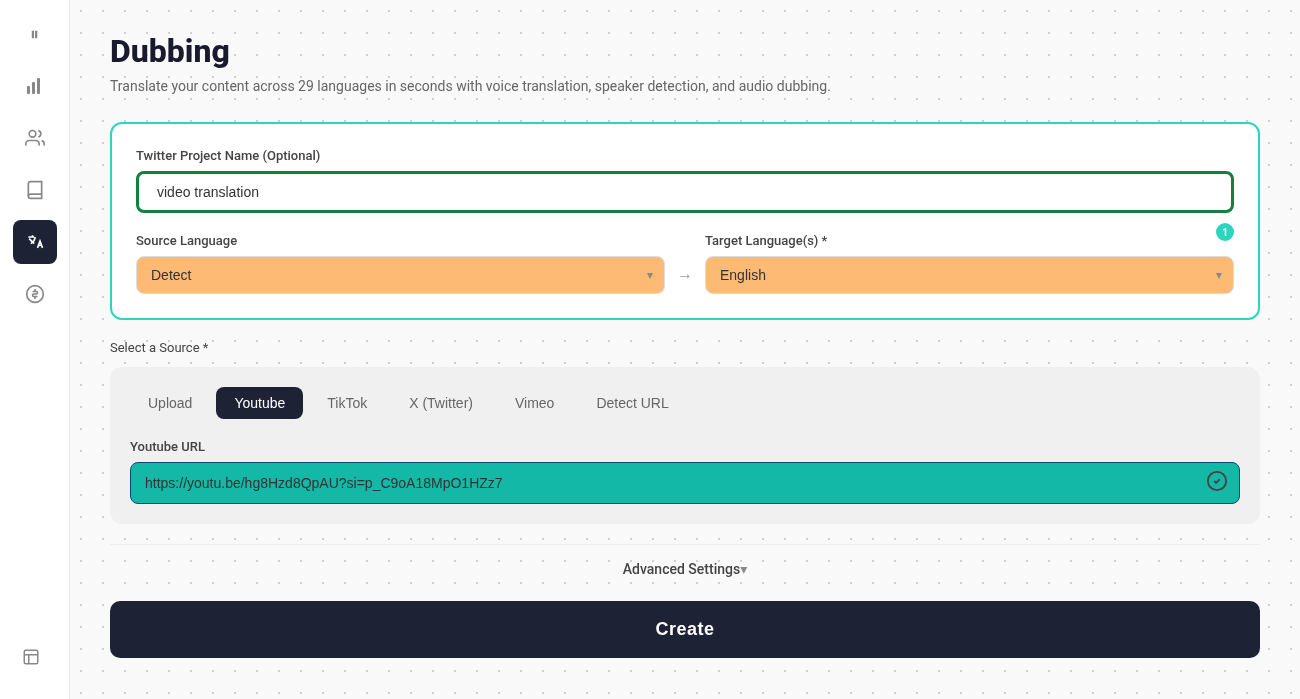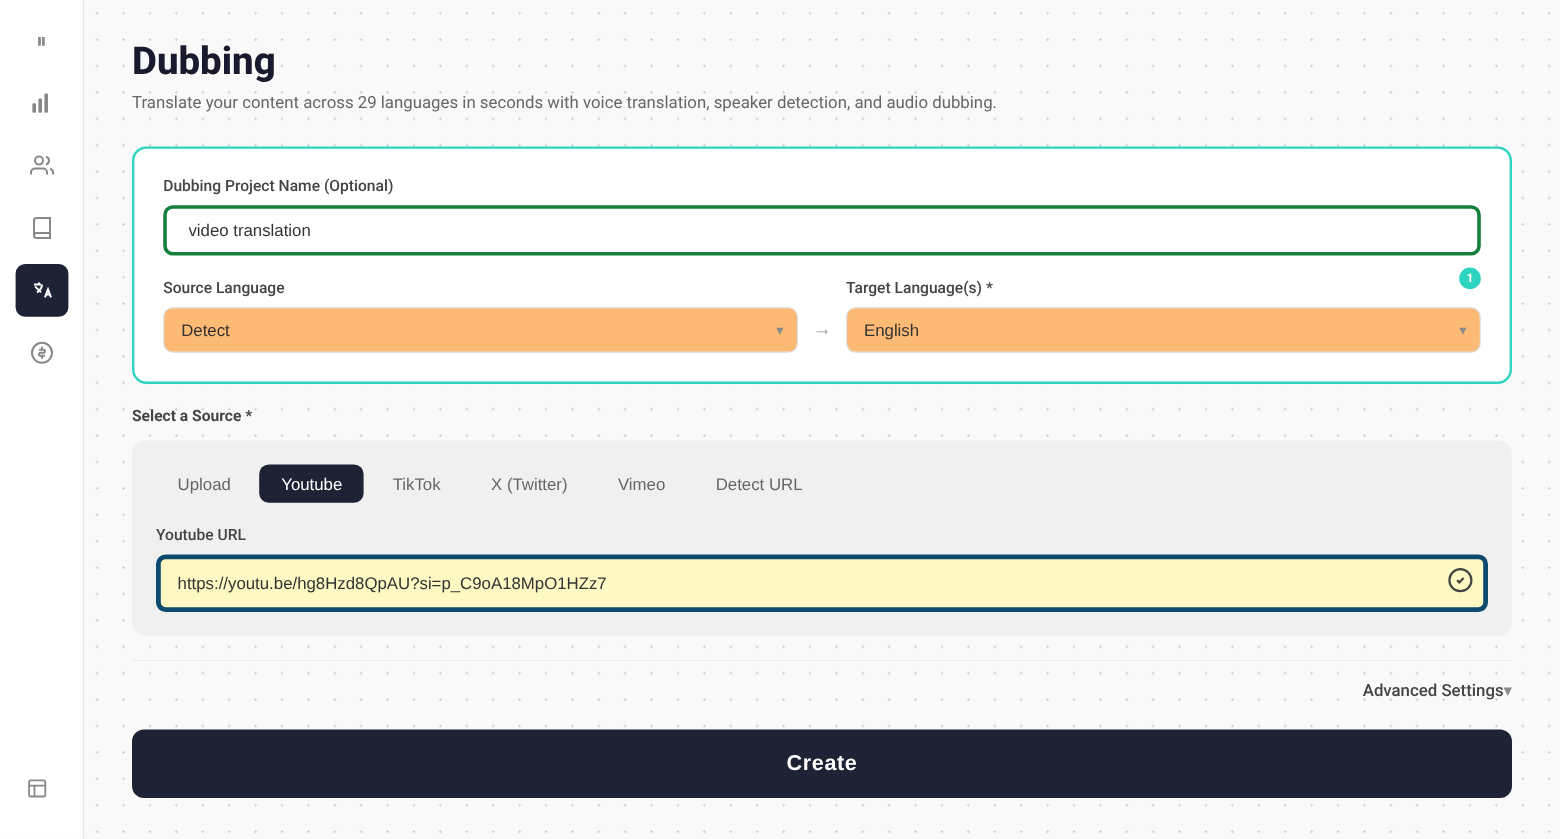--- a/index.html
+++ b/index.html
@@ -174,21 +174,21 @@
 
     
     .source-section {
       margin-bottom: 20px;
     }
 
     .section-label {
       font-size: 13px;
       color: #444;
       margin-bottom: 12px;
-      font-weight: 700;
+      font-weight: 400;
     }
 
     .source-card {
       background: #f0f0f0;
       border-radius: 12px;
       padding: 20px;
     }
 
     .source-tabs {
       display: flex;
@@ -220,42 +220,42 @@
       margin-bottom: 8px;
       font-weight: 500;
     }
 
     .url-input-wrapper {
       position: relative;
     }
 
     .url-input {
       width: 100%;
-      border: 4px solid #0c4a6e;
+      border: 1px solid #0c4a6e;
       border-radius: 8px;
       padding: 12px 44px 12px 14px;
       font-size: 14px;
       color: #333;
       outline: none;
-      background: #fef9c3;
+      background: #14b8a6;
     }
 
     .url-check-icon {
       position: absolute;
       right: 12px;
       top: 50%;
       transform: translateY(-50%);
       color: #555;
       font-size: 18px;
     }
 
     
     .advanced-row {
       display: flex;
-      justify-content: flex-end;
+      justify-content: center;
       align-items: center;
       padding: 16px 0;
       cursor: pointer;
       border-top: 1px solid #eee;
     }
 
     .advanced-label {
       font-size: 14px;
       color: #444;
       font-weight: 500;
@@ -344,21 +344,21 @@
     </div>
   </div>
 </nav>
 
 <main class="main">
   <h1 class="page-title">Dubbing</h1>
   <p class="page-subtitle">Translate your content across 29 languages in seconds with voice translation, speaker detection, and audio dubbing.</p>
 
   
   <div class="project-card">
-    <div class="field-label">Dubbing Project Name (Optional)</div>
+    <div class="field-label">Twitter Project Name (Optional)</div>
     <input class="text-input" type="text" value="video translation" style="">
 
     <div class="language-row">
       <div class="lang-group">
         <div class="field-label">Source Language</div>
         <div class="lang-select-wrapper">
           <select class="lang-select">
             <option>Detect</option>
             <option>English</option>
             <option>Spanish</option>

